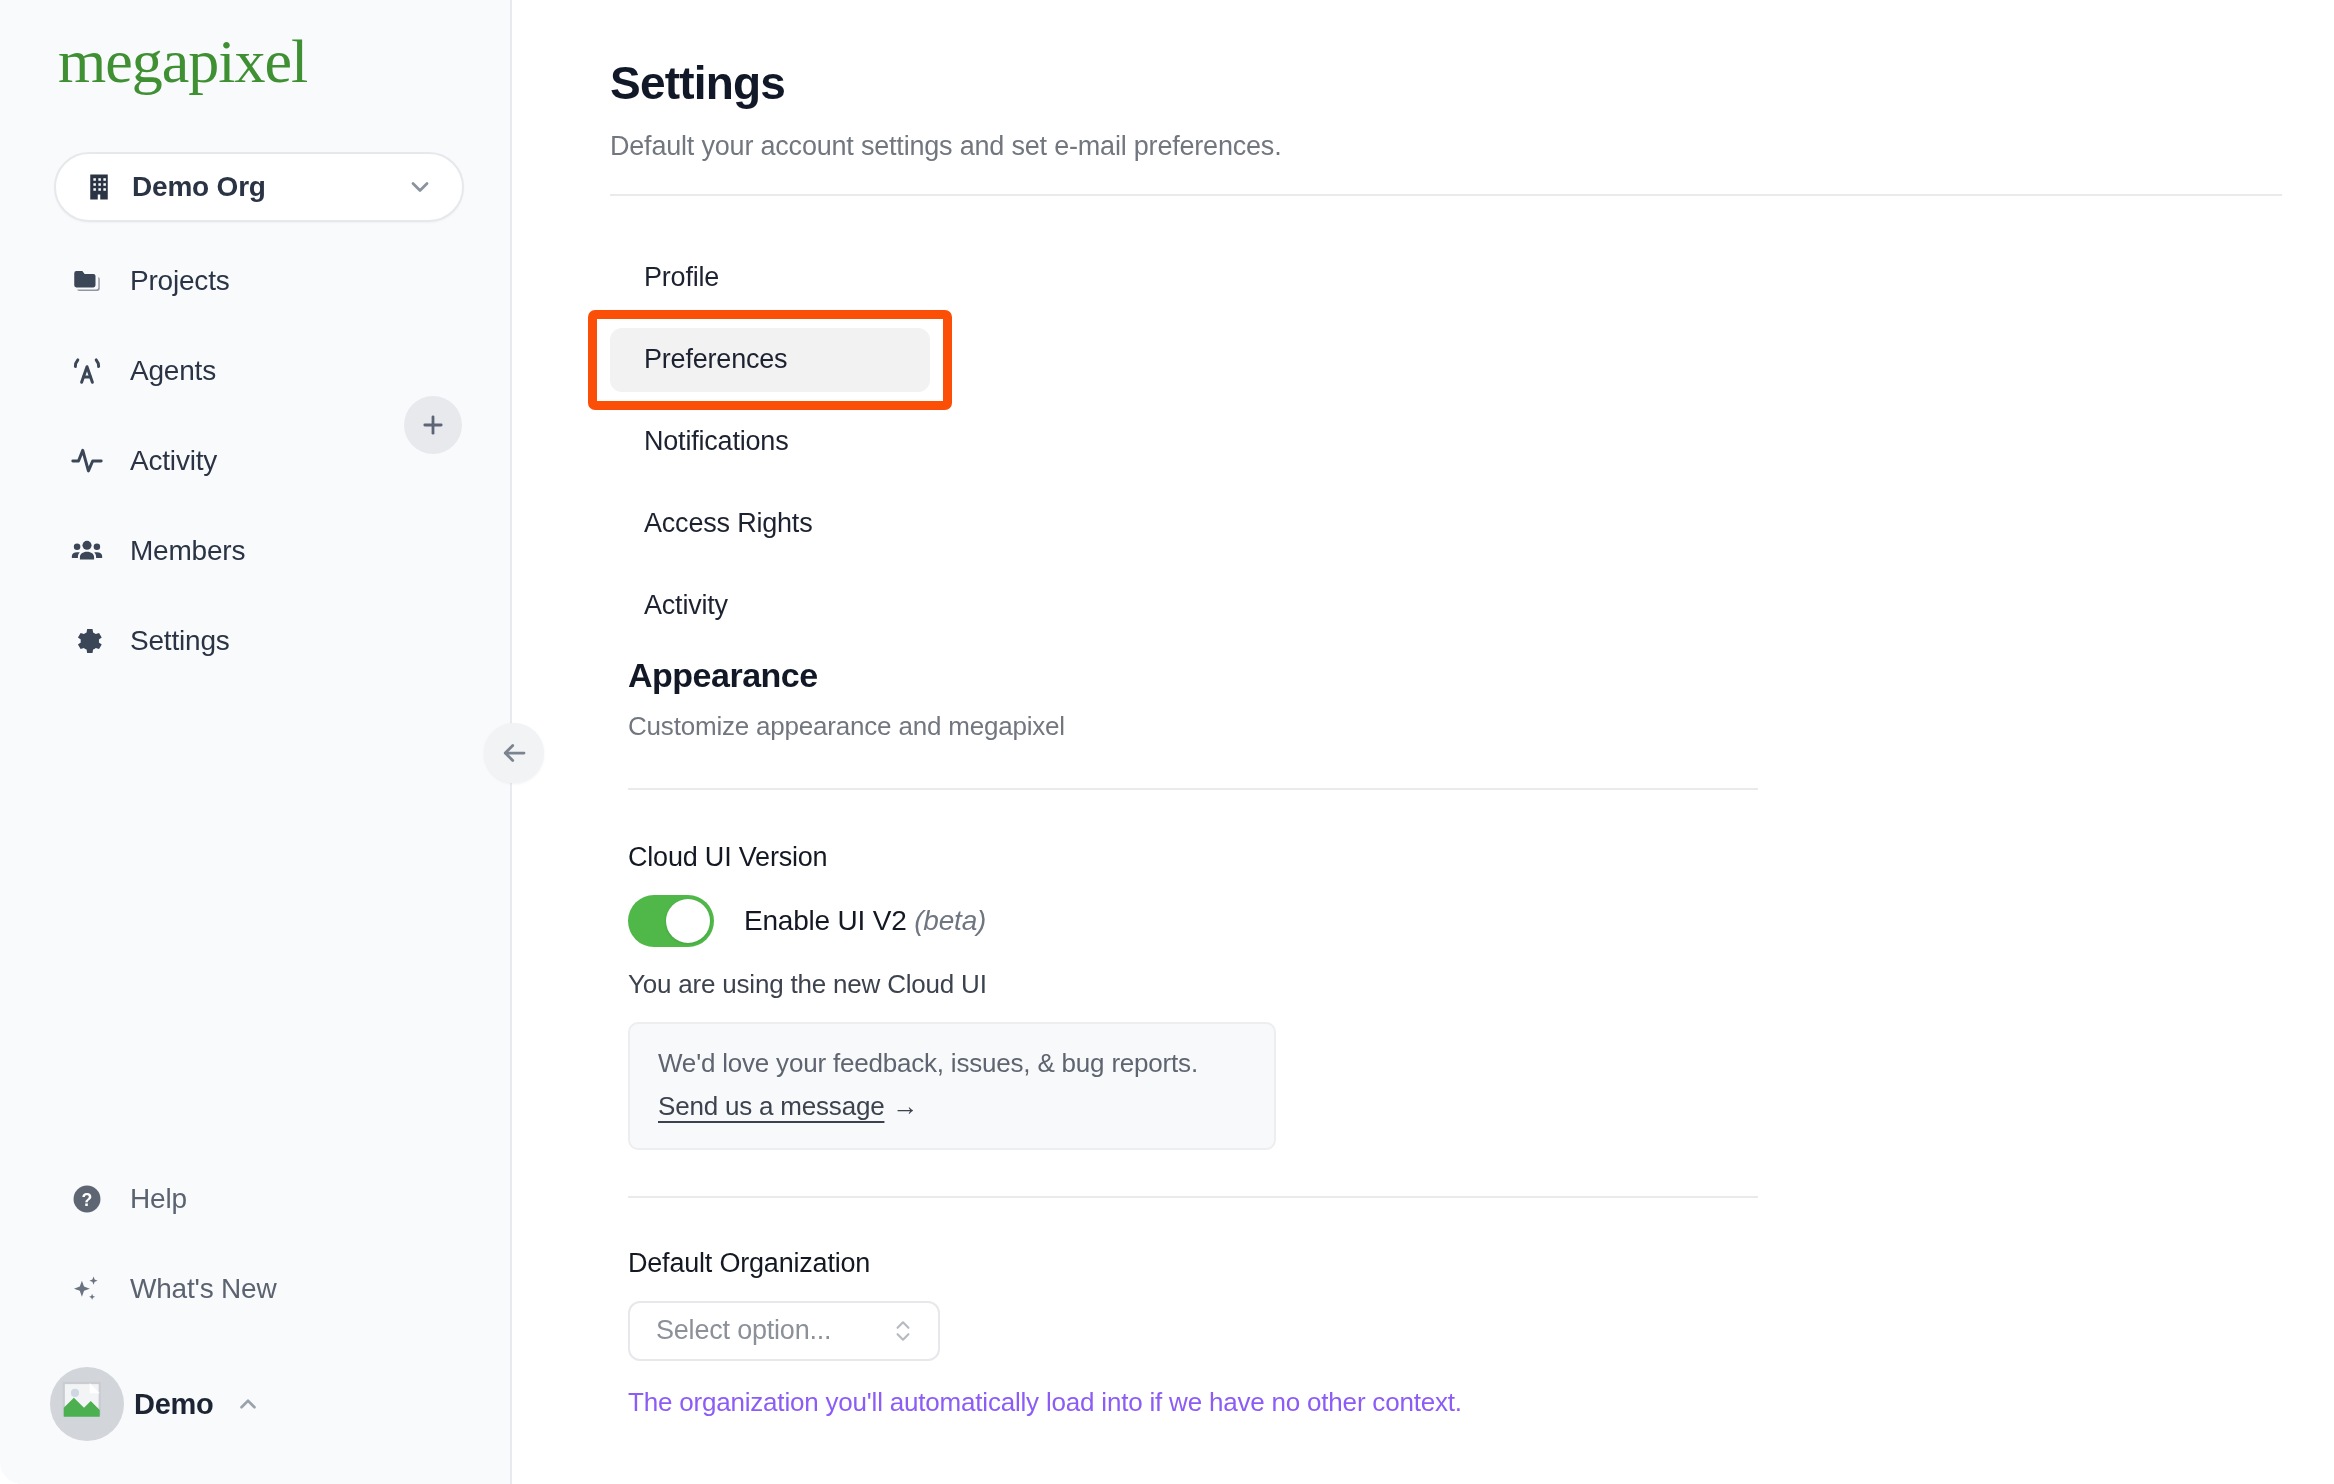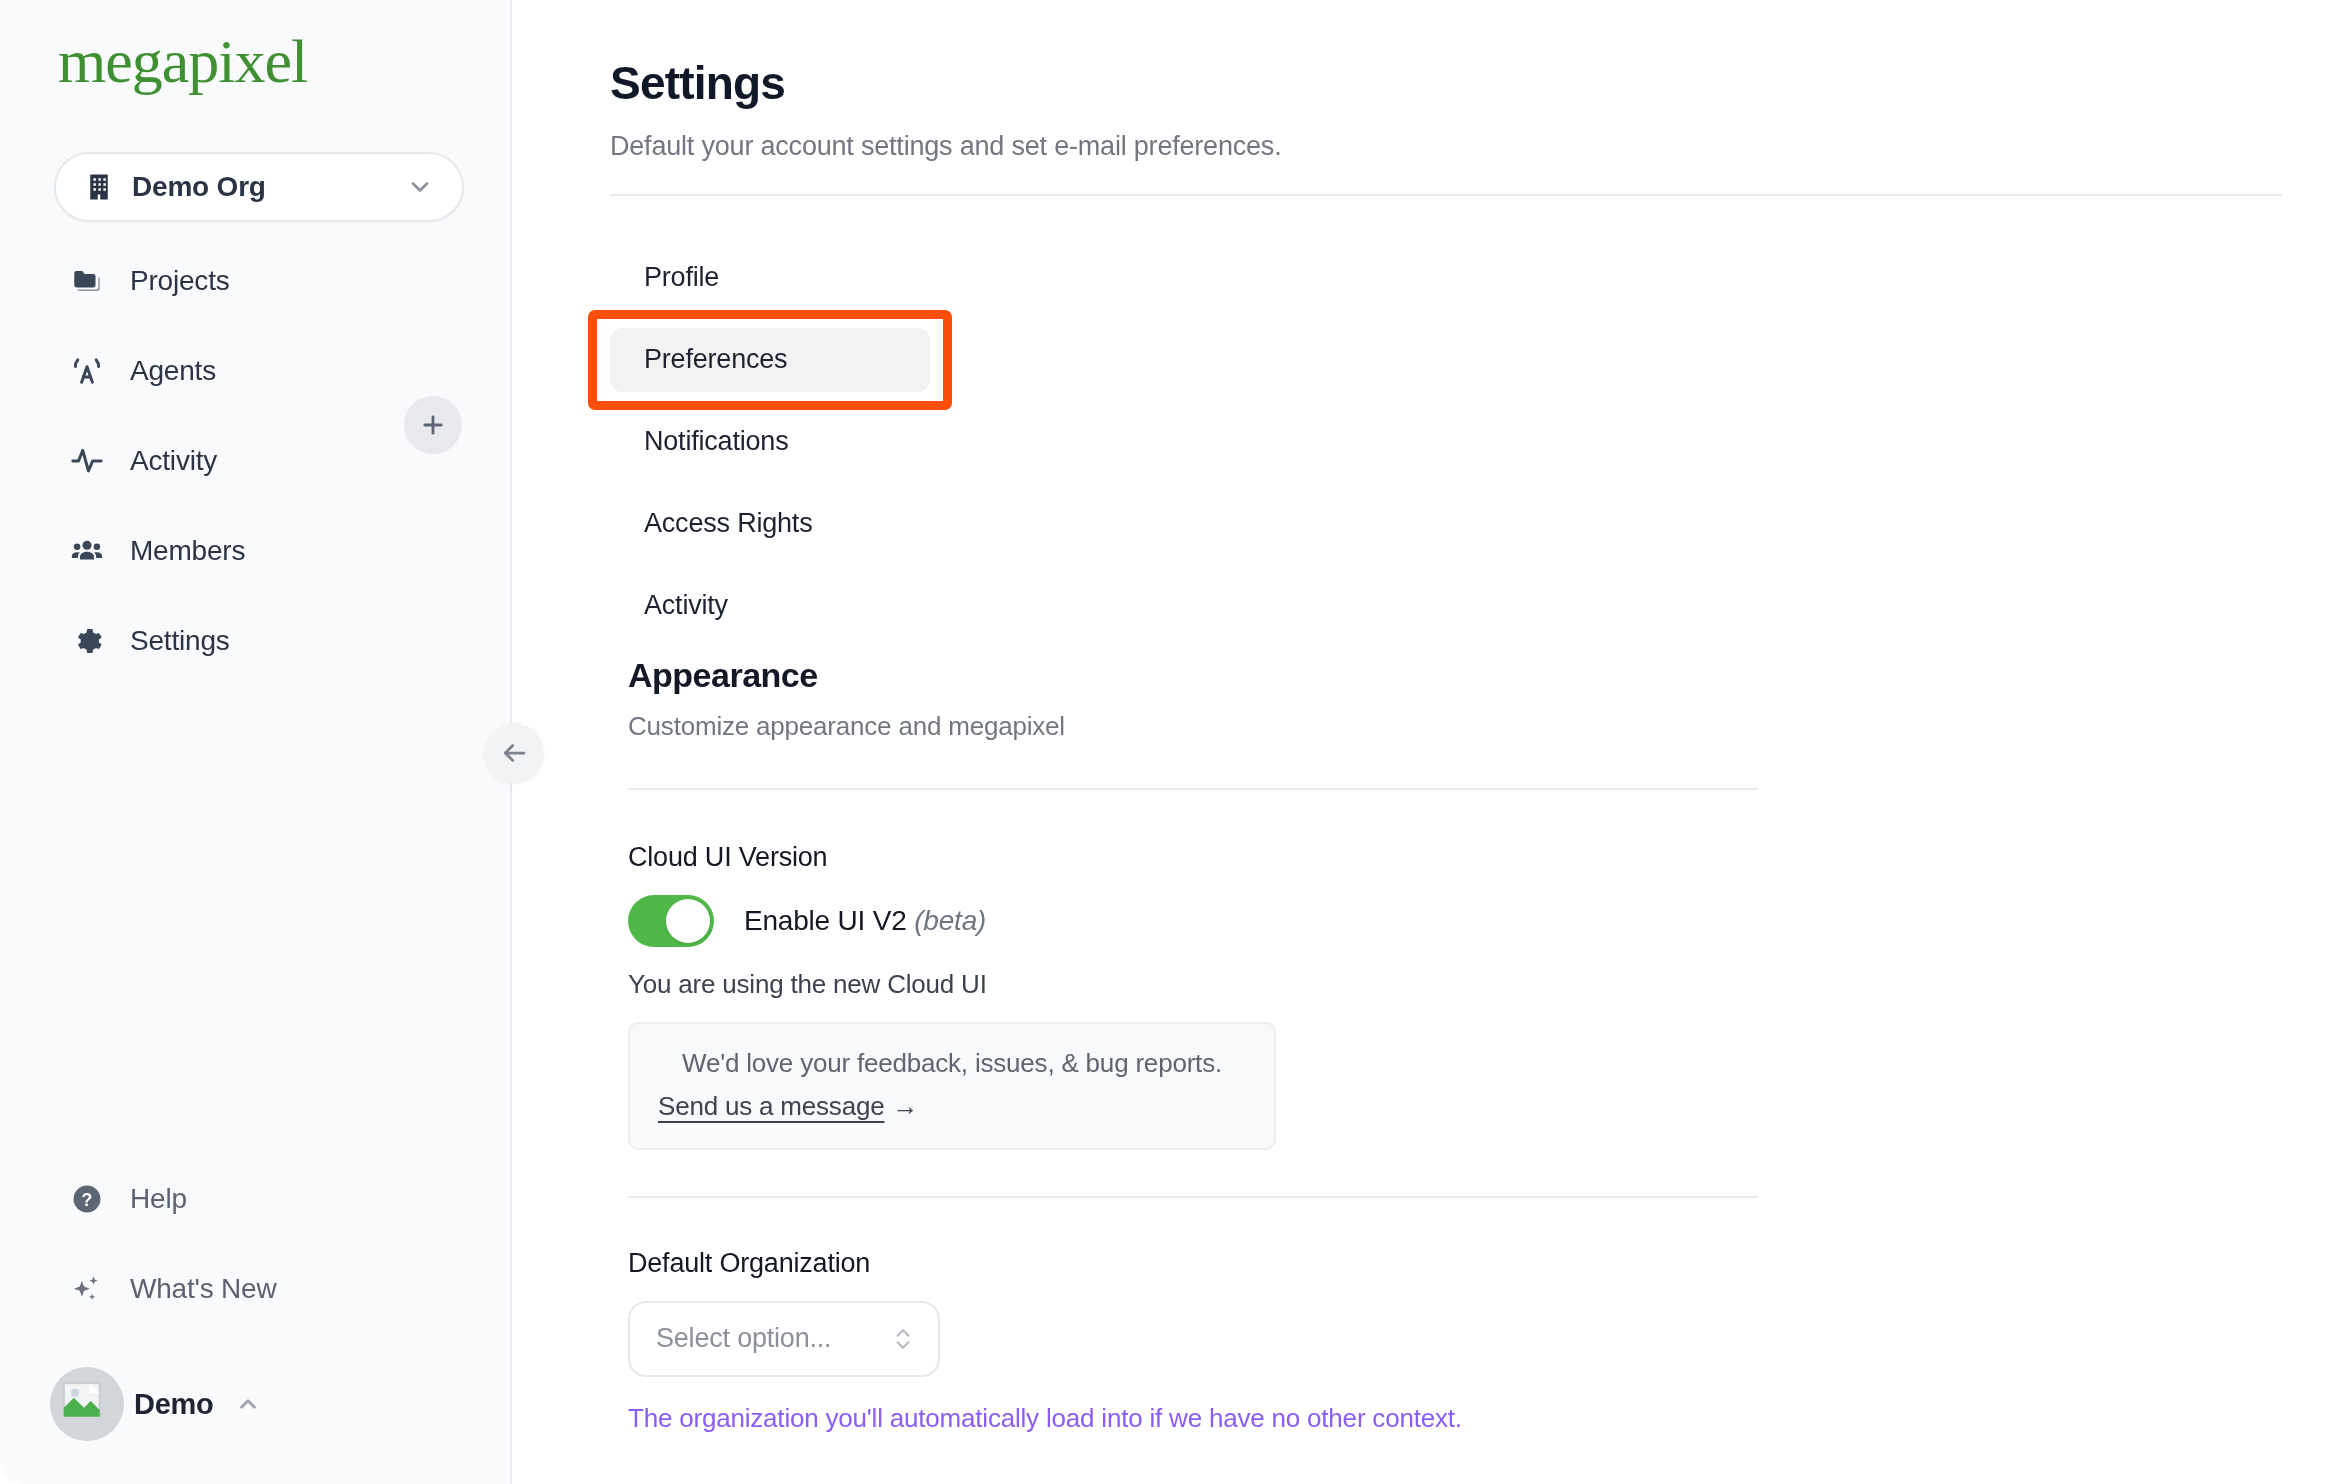--- a/index.html
+++ b/index.html
@@ -305,44 +305,43 @@
     width: 648px;
     background: #f8f9fa;
     border: 2px solid #eceef0;
     border-radius: 10px;
     padding: 24px 28px 26px 28px;
   }
   .feedback-text {
     font-size: 26px;
     color: #5f6570;
     letter-spacing: -.2px;
-    text-align: center;
   }
   .feedback-link-row {
     margin-top: 12px;
     display: flex;
     align-items: center;
     font-size: 26px;
     color: #3d434e;
   }
   .feedback-link {
     text-decoration: underline;
     text-underline-offset: 6px;
     cursor: pointer;
     letter-spacing: -.2px;
   }
   .feedback-arrow { margin-left: 8px; font-size: 26px; }
 
   .block-org { margin-top: 50px; }
   .select-box {
     margin-top: 22px;
     width: 312px;
-    height: 76px;
+    height: 60px;
     border: 2px solid #e6e8eb;
-    border-radius: 18px;
+    border-radius: 12px;
     display: flex;
     align-items: center;
     padding: 0 22px 0 26px;
     cursor: pointer;
     background: #fff;
   }
   .select-value {
     flex: 1;
     font-size: 27px;
     color: #8b9099;

